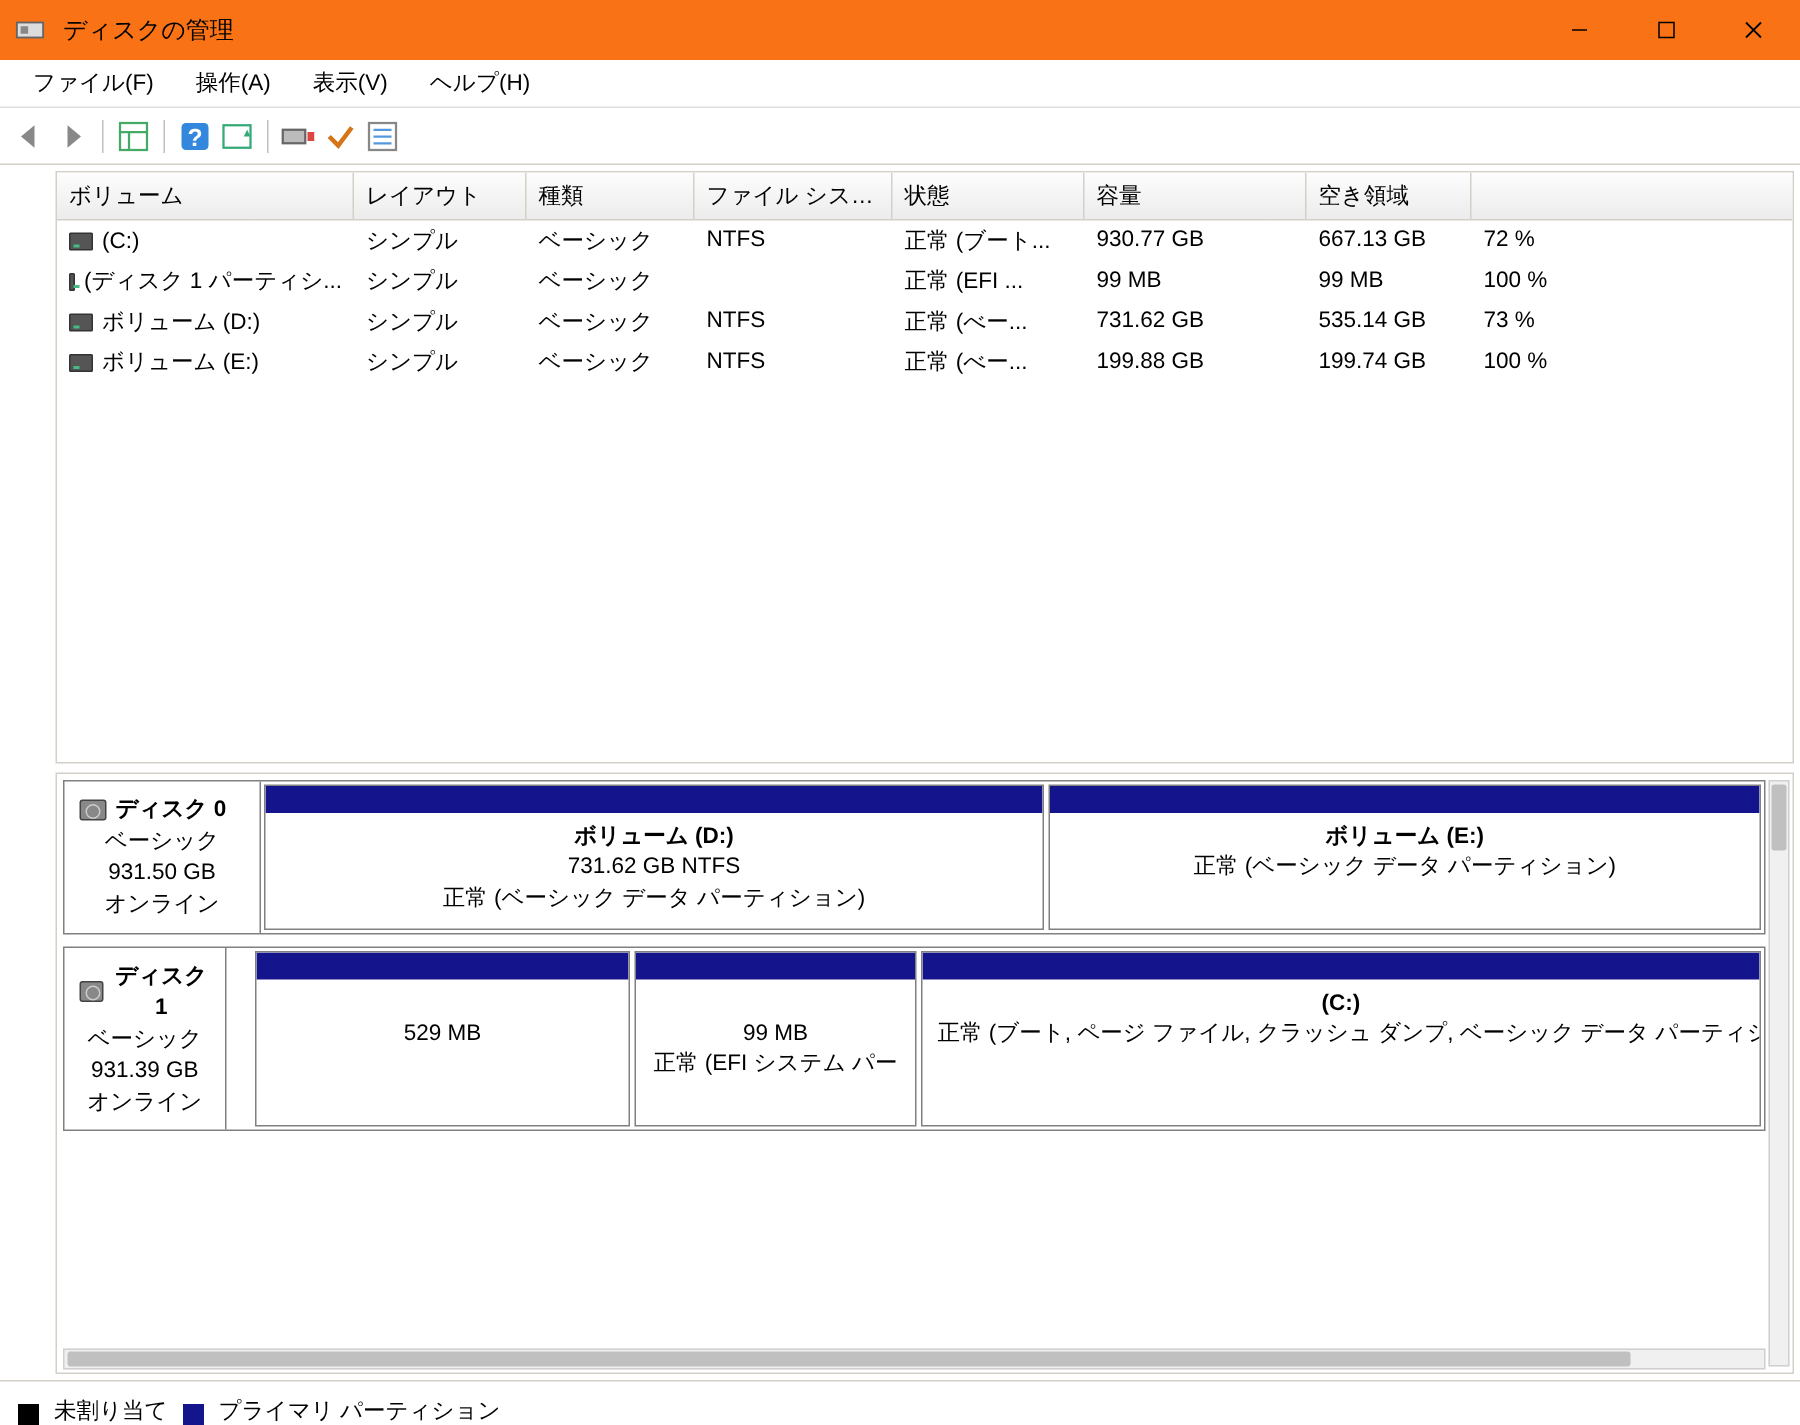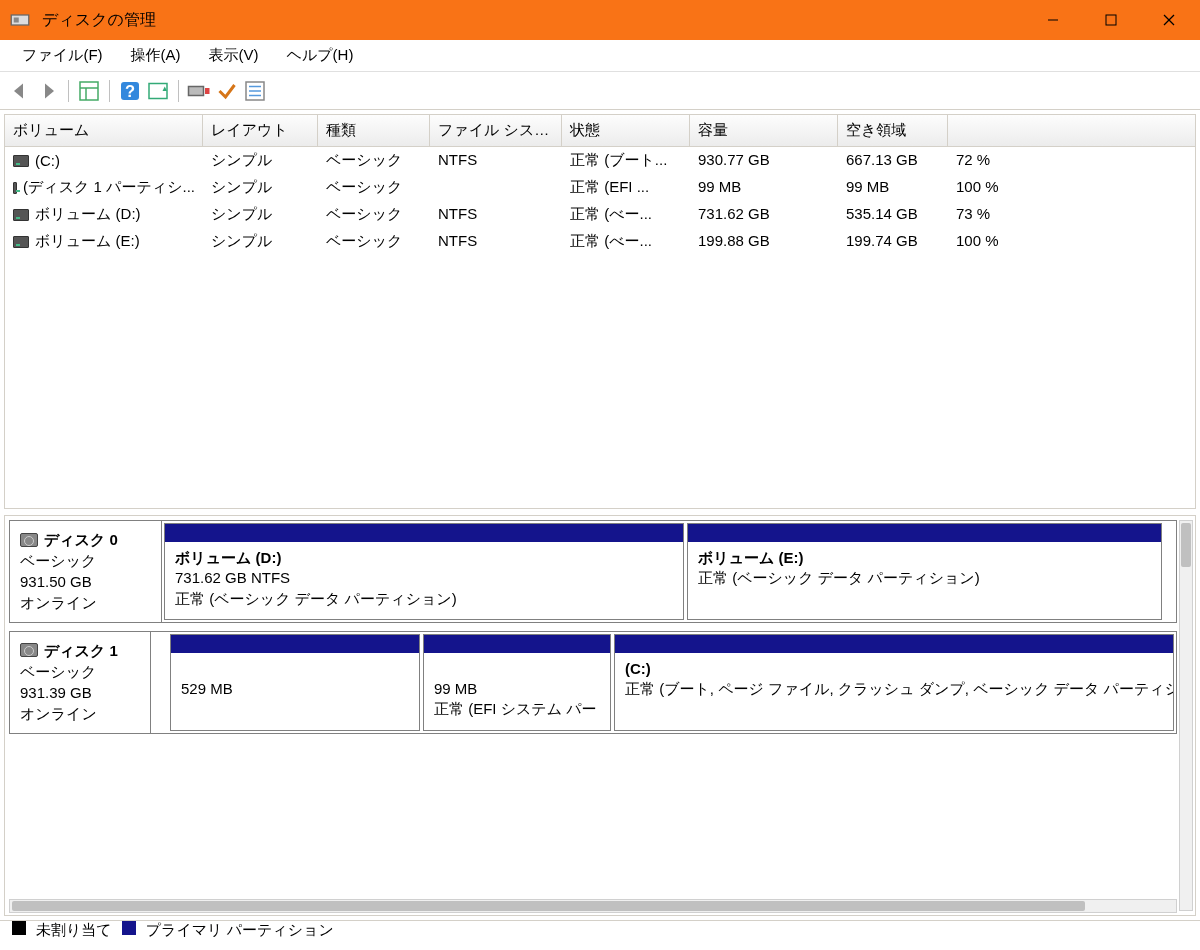--- a/index.html
+++ b/index.html
@@ -12,21 +12,21 @@
     .win-btn { width: 58px; height: 40px; display: flex; align-items: center; justify-content: center; }
     .win-btn svg { width: 14px; height: 14px; }
     
     .menubar { height: 32px; display: flex; align-items: center; padding: 0 8px; gap: 0; border-bottom: 1px solid #e0e0e0; }
     .menu-item { padding: 6px 14px; font-size: 15px; }
     
     .toolbar { height: 38px; display: flex; align-items: center; padding: 0 8px; gap: 4px; border-bottom: 1px solid #d4d0c8; background: #fff; }
     .tool-sep { width: 1px; height: 22px; background: #c0c0c0; margin: 0 4px; }
     .tool-btn { width: 24px; height: 24px; display: flex; align-items: center; justify-content: center; }
     
-    .content { display: flex; flex-direction: column; height: calc(100% - 40px - 32px - 38px - 30px); padding: 4px; }
+    .content { display: flex; flex-direction: column; height: calc(100% - 40px - 32px - 38px - 30px); padding: 4px; margin-left: 33px; }
     
     .volumes-pane { border: 1px solid #d4d0c8; height: 395px; display:flex; flex-direction:column; overflow:hidden; }
     .vol-header { display: flex; background: linear-gradient(#fdfdfd,#ececec); border-bottom: 1px solid #d4d0c8; }
     .vol-header .col { padding: 6px 8px; border-right: 1px solid #d4d0c8; font-size: 15px; color: #000; white-space: nowrap; overflow: hidden; text-overflow: ellipsis; }
     .vol-body { flex:1; overflow:auto; }
     .vol-row { display: flex; padding: 2px 0; }
     .vol-row .cell { padding: 2px 8px; font-size: 15px; white-space: nowrap; overflow: hidden; text-overflow: ellipsis; }
     .vol-row .cell.first { display: flex; align-items: center; gap: 6px; }
     
     .col-0 { width: 198px; }
@@ -35,32 +35,32 @@
     .col-3 { width: 132px; }
     .col-4 { width: 128px; }
     .col-5 { width: 148px; }
     .col-6 { width: 110px; }
     .col-7 { flex: 1; }
     
     .drive-icon { width: 16px; height: 12px; background: #555; border: 1px solid #333; border-radius: 1px; position: relative; display:inline-block; }
     .drive-icon::after { content:''; position:absolute; bottom:1px; left:2px; width:4px; height:2px; background:#4b8; }
     
     .disks-pane { margin-top: 6px; border: 1px solid #d4d0c8; flex:1; display:flex; flex-direction:column; overflow:hidden; position:relative; }
-    .disks-scroll { flex:1; overflow:auto; padding: 4px 18px 4px 4px; }
+    .disks-scroll { flex:1; overflow:auto; padding: 4px 18px 4px 4px; text-align: center; }
     .disk-row { display:flex; margin-bottom: 8px; border: 1px solid #808080; background:#fff; }
     .disk-info { width: 152px; padding: 8px 10px; border-right: 1px solid #808080; font-size: 15px; line-height: 1.4; }
     .disk-info .dname { font-weight: bold; display:flex; align-items:center; gap:6px; }
     .disk-parts { flex:1; display:flex; padding: 2px; gap: 3px; }
     .part { border: 1px solid #808080; display:flex; flex-direction:column; overflow:hidden; }
     .part-header { height: 18px; background: #14148c; }
     .part-body { padding: 6px 10px 10px 10px; font-size: 15px; line-height: 1.35; overflow:hidden; white-space:nowrap; }
     .part-body .pname { font-weight: bold; }
     .highlight-box { border: 3px solid #e8222e; position:absolute; pointer-events:none; }
     
-    .legend { height: 30px; border-top: 1px solid #d4d0c8; display:flex; align-items:flex-start; padding: 0 12px; gap: 10px; font-size: 15px; }
+    .legend { height: 30px; border-top: 1px solid #d4d0c8; display:flex; align-items:flex-end; padding: 0 12px; gap: 10px; font-size: 15px; }
     .legend-swatch { width: 14px; height: 14px; display:inline-block; }
     .sw-black { background:#000; }
     .sw-blue { background:#14148c; }
     
     .vscroll { position:absolute; right:2px; top:4px; bottom:4px; width:14px; background:#f0f0f0; border:1px solid #d0d0d0; }
     .vscroll-thumb { position:absolute; left:1px; right:1px; top:2px; height:44px; background:#c0c0c0; border-radius:2px; }
     .hscroll { height:14px; background:#f0f0f0; border:1px solid #d0d0d0; margin:2px 18px 2px 4px; position:relative; }
     .hscroll-thumb { position:absolute; top:1px; bottom:1px; left:2px; width:92%; background:#c0c0c0; border-radius:2px; }
     
     .disk-hdd-icon { width:18px; height:14px; background:#888; border:1px solid #444; border-radius:2px; display:inline-block; position:relative; }

